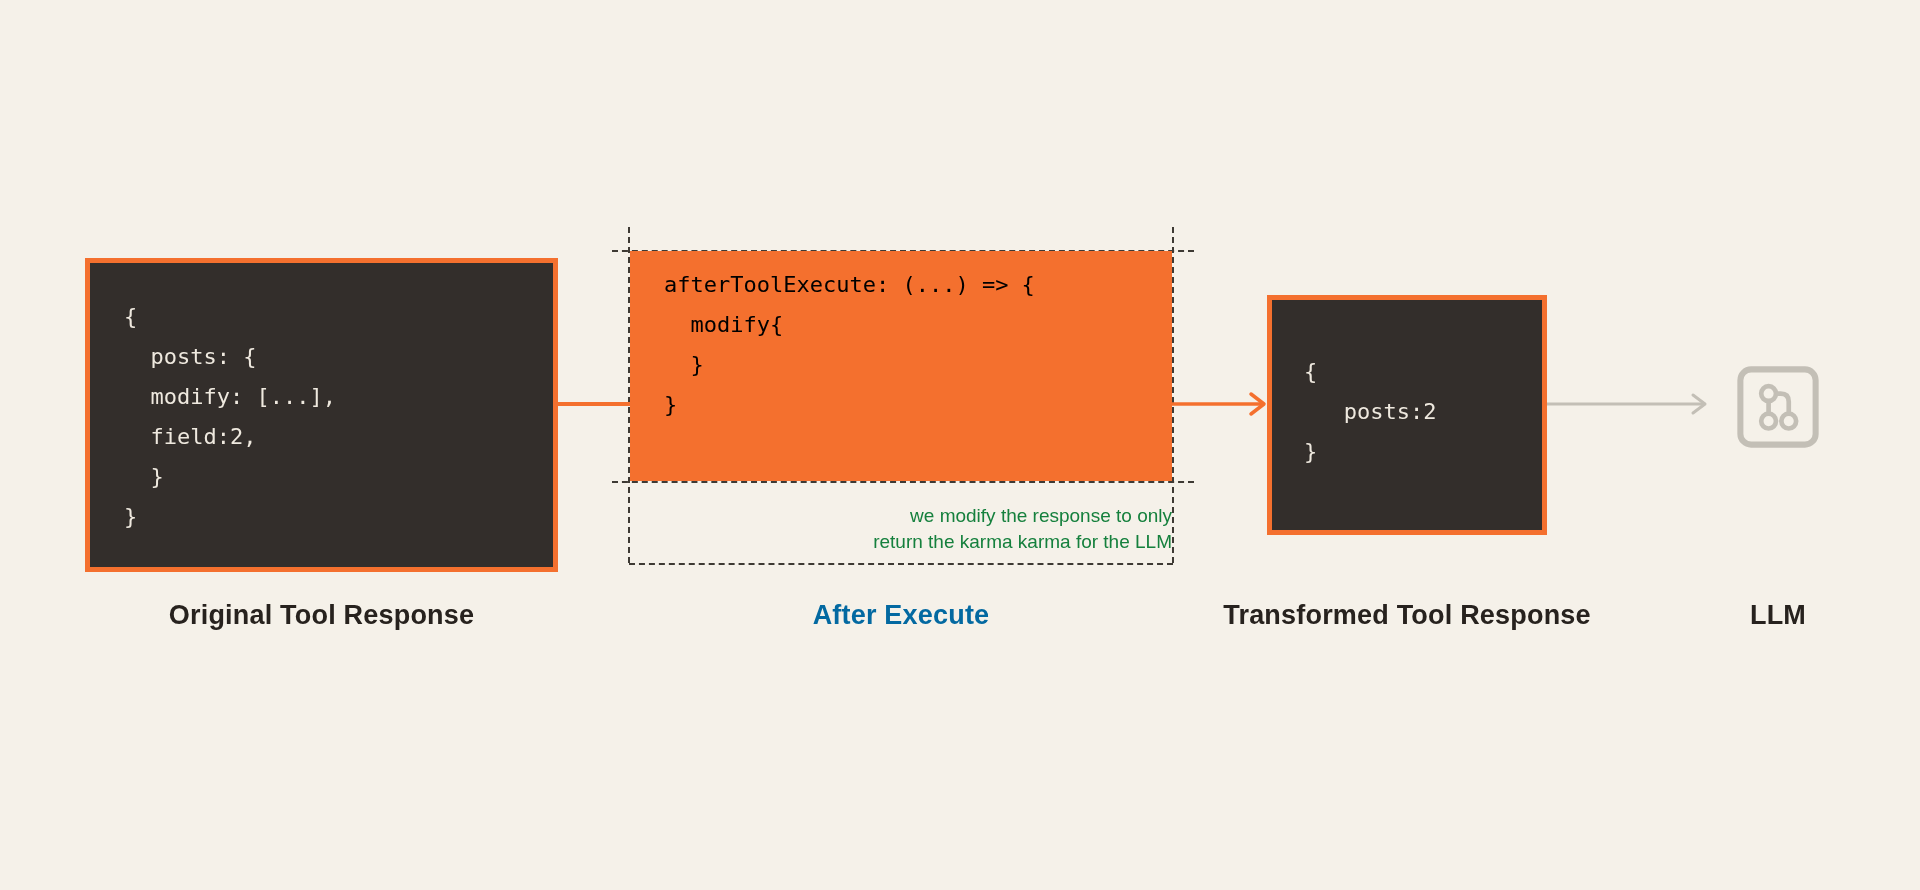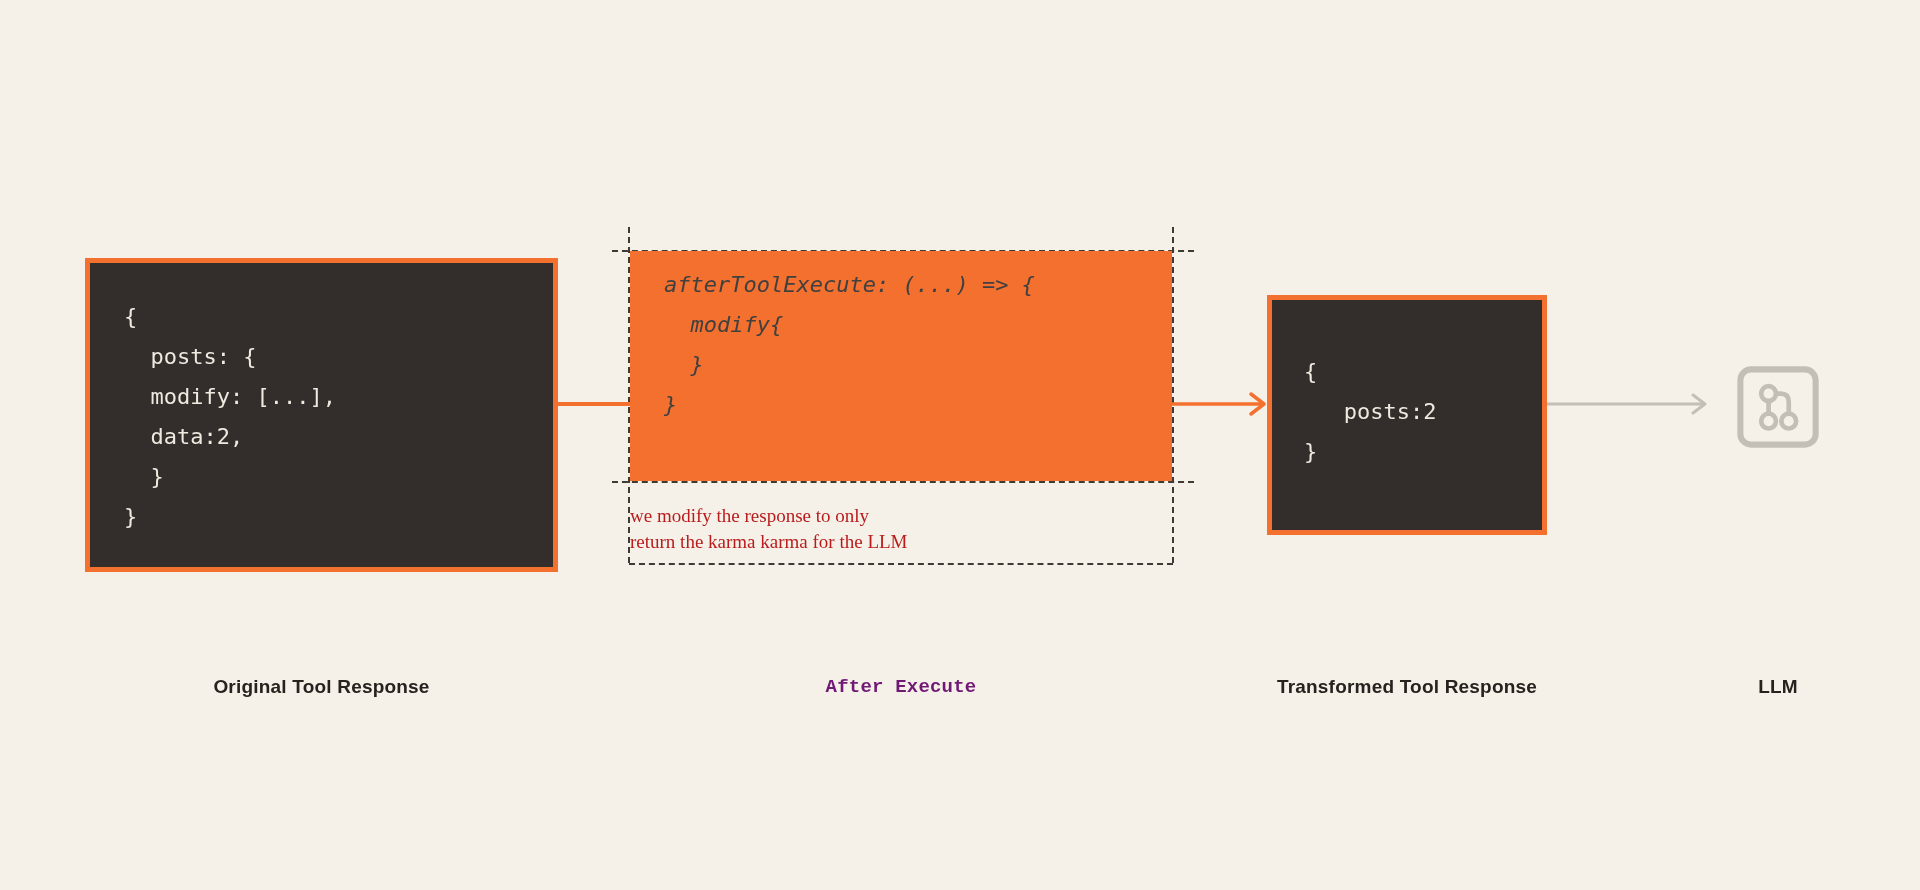--- a/index.html
+++ b/index.html
@@ -16,89 +16,88 @@
     position: absolute;
     font-family: "DejaVu Sans Mono", monospace;
   }
   .box-dark {
     background: #332e2b;
     border: 5px solid #f4702e;
     color: #efe9df;
   }
   .box-orange {
     background: #f4702e;
-    color: #404040;
-    font-style: italic;
+    color: #000000;
   }
   .code-line {
     white-space: pre;
     font-size: 22px;
     line-height: 40px;
   }
   .box-original { left: 85px; top: 258px; width: 473px; height: 314px; padding: 34px 0 0 34px; z-index: 2; }
   .box-after    { left: 630px; top: 251px; width: 542px; height: 230px; padding: 14px 0 0 34px; z-index: 2; }
   .box-transformed { left: 1267px; top: 295px; width: 280px; height: 240px; padding: 52px 0 0 32px; z-index: 2; }
 
   .dash { position: absolute; z-index: 1; }
   .dash.v { width: 0; border-left: 2px dashed #3e3a34; }
   .dash.h { height: 0; border-top: 2px dashed #3e3a34; }
 
   .caption {
     position: absolute;
     left: 630px; top: 503px; width: 542px;
-    text-align: left;
-    font-family: Liberation Serif, serif;
+    text-align: right;
+    font-family: Liberation Sans, sans-serif;
     font-size: 19px;
     line-height: 26px;
-    color: #b91c1c;
+    color: #15803d;
     z-index: 2;
   }
 
   .connector-line {
     position: absolute;
     left: 557px; top: 402px;
     width: 74px; height: 4px;
     background: #f4702e;
     z-index: 1;
   }
   .arrow { position: absolute; z-index: 1; }
 
   .llm-icon-wrap { position: absolute; left: 1735px; top: 364px; width: 86px; height: 86px; }
 
   .diagram-label {
     position: absolute;
-    top: 668px;
+    top: 596px;
     text-align: center;
-    font-size: 19px;
+    font-size: 27px;
     font-weight: 700;
     line-height: 38px;
     color: #27221e;
     letter-spacing: 0.2px;
   }
   .label-original    { left: 85px;   width: 473px; }
-  .label-after       { left: 630px;  width: 542px; color: #701a75; font-family: Liberation Mono, monospace; }
+  .label-after       { left: 630px;  width: 542px; color: #0369a1; }
   .label-transformed { left: 1147px; width: 520px; }
   .label-llm         { left: 1688px; width: 180px; }
 </style>
 </head>
 <body>
 
 <div class="stage">
 
   <div class="dash v" style="left:628px; top:227px; height:336px;"></div>
   <div class="dash v" style="left:1172px; top:227px; height:336px;"></div>
   <div class="dash h" style="left:612px; top:250px; width:582px;"></div>
   <div class="dash h" style="left:612px; top:481px; width:582px;"></div>
   <div class="dash h" style="left:629px; top:563px; width:544px;"></div>
 
   <div class="codebox box-dark box-original">
     <div class="code-line">{</div>
     <div class="code-line">  posts: {</div>
     <div class="code-line">  modify: [...],</div>
-    <div class="code-line">  data:2,</div>
+    <div class="code-line">  field:2,</div>
     <div class="code-line">  }</div>
     <div class="code-line">}</div>
   </div>
 
   <div class="connector-line"></div>
 
   <div class="codebox box-orange box-after">
     <div class="code-line">afterToolExecute: (...) =&gt; {</div>
     <div class="code-line">  modify{</div>
     <div class="code-line">  }</div>

